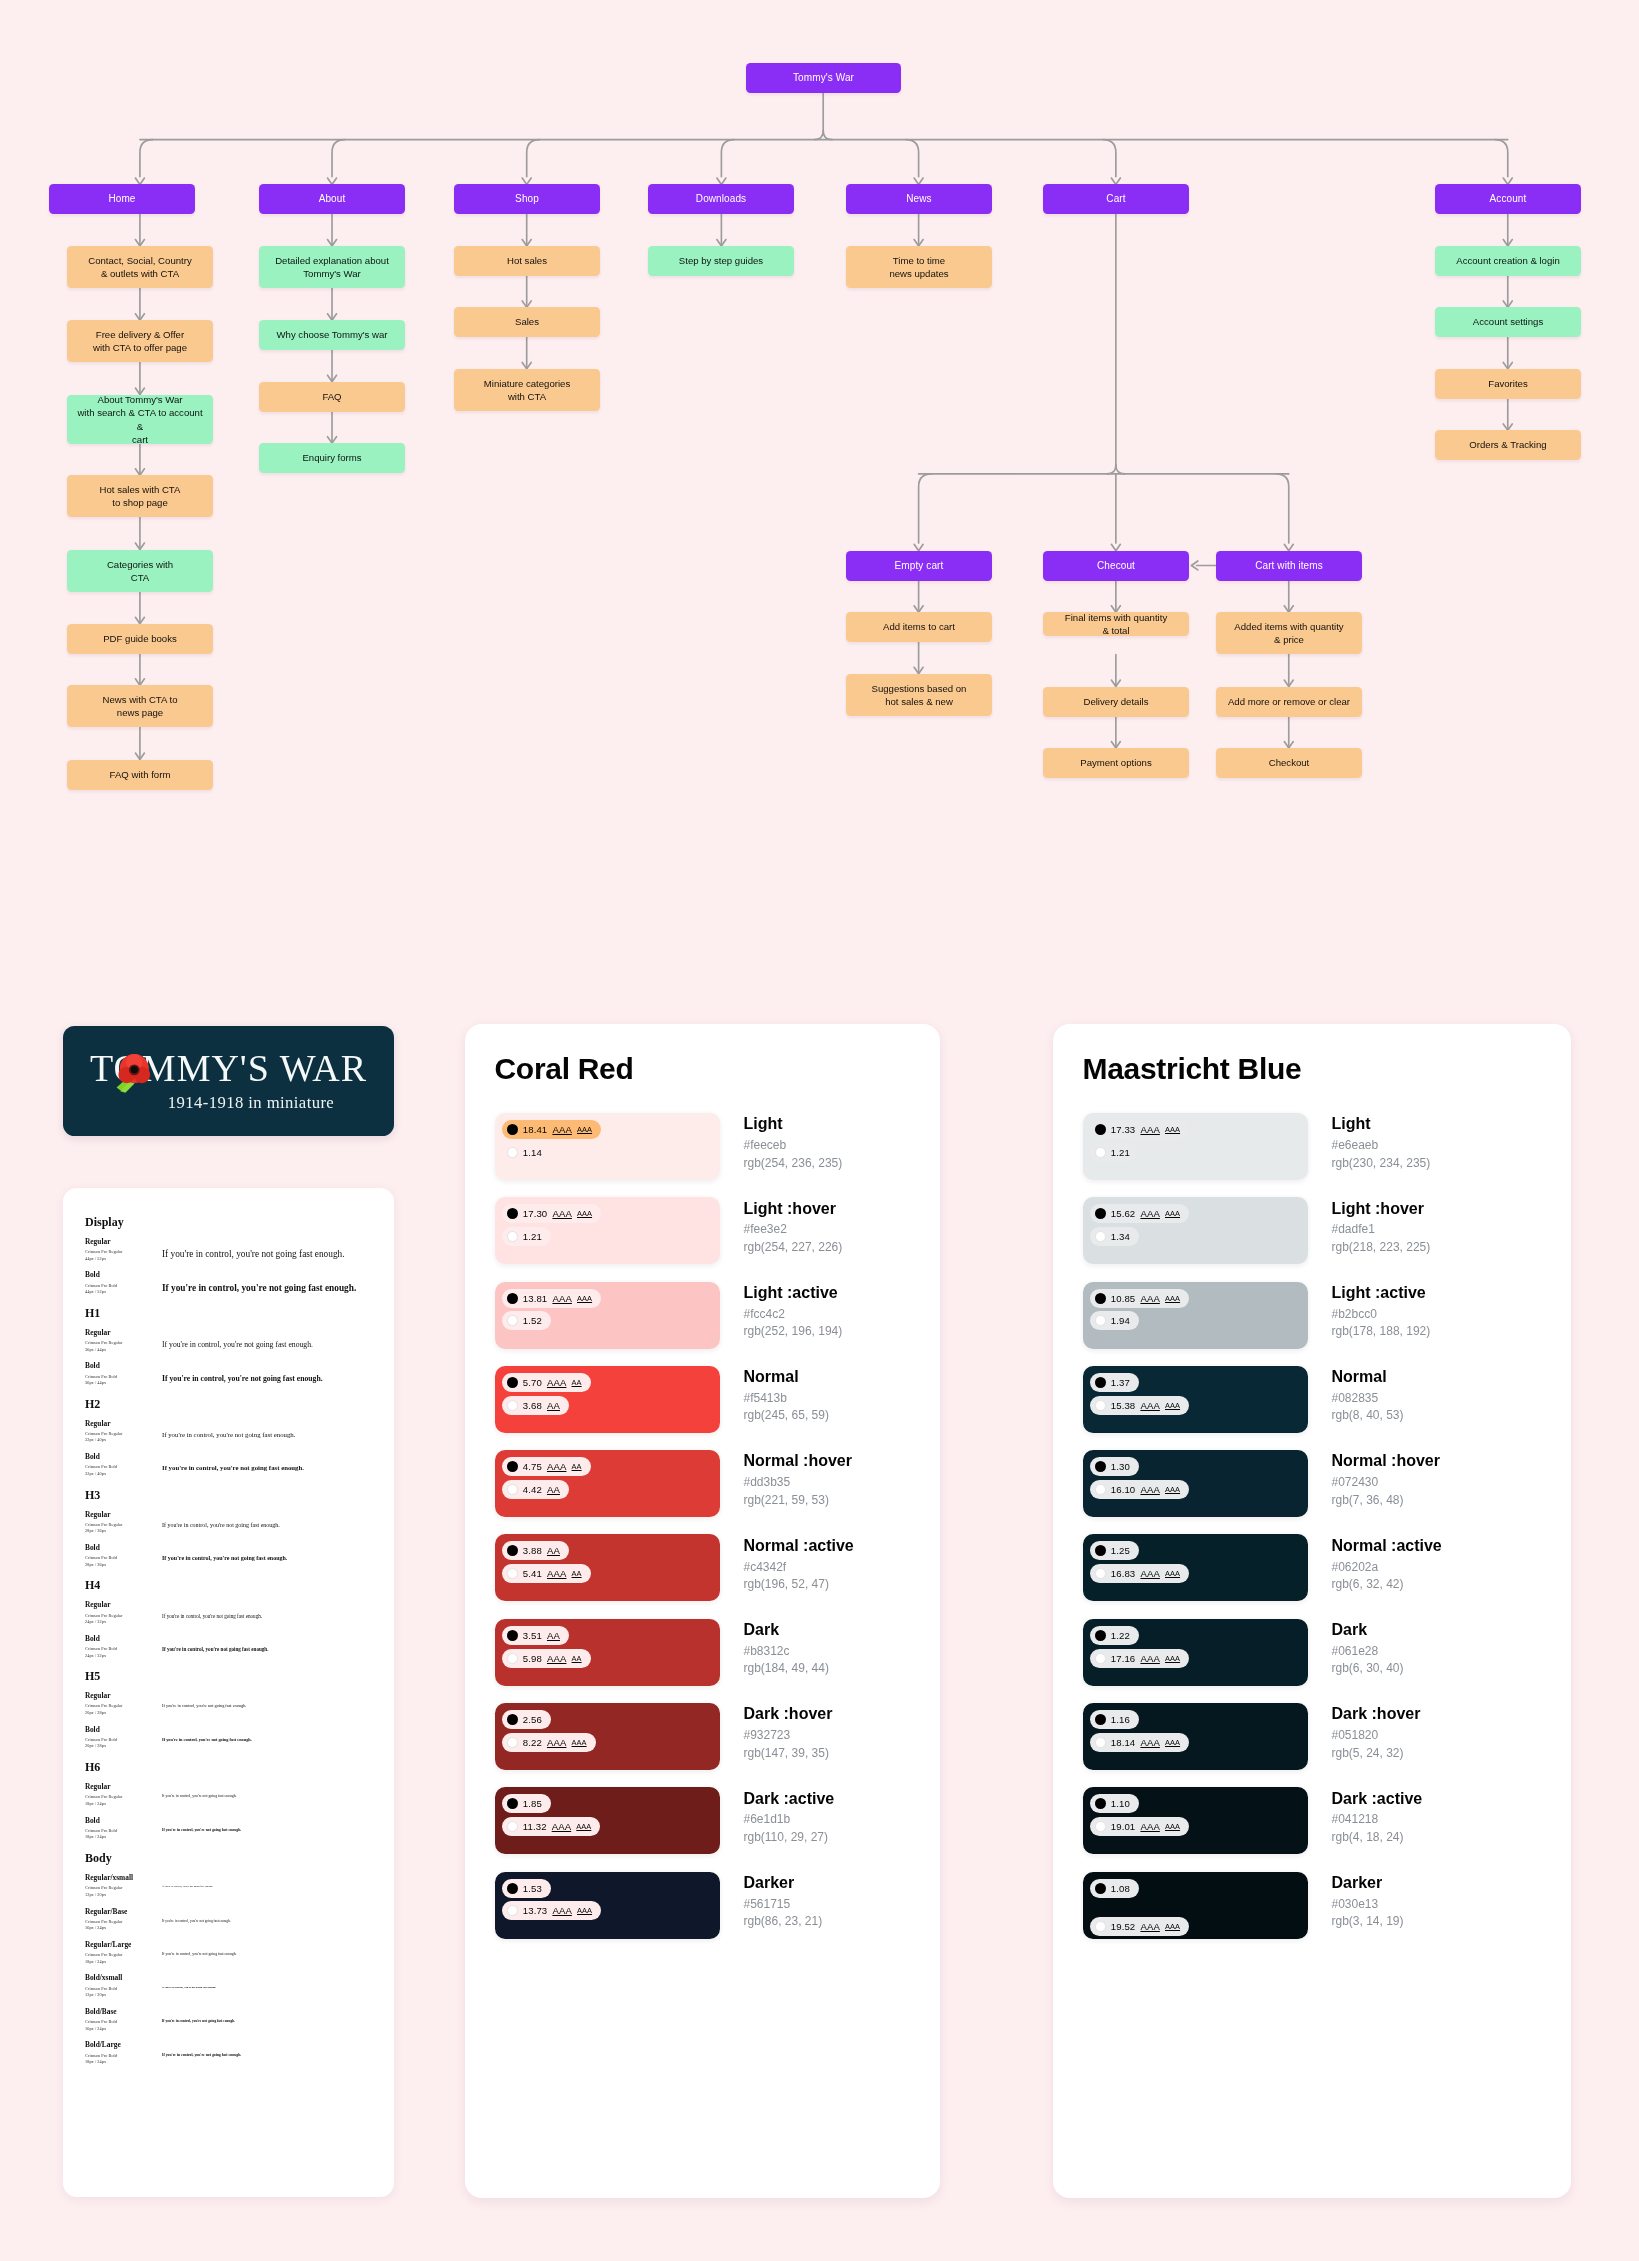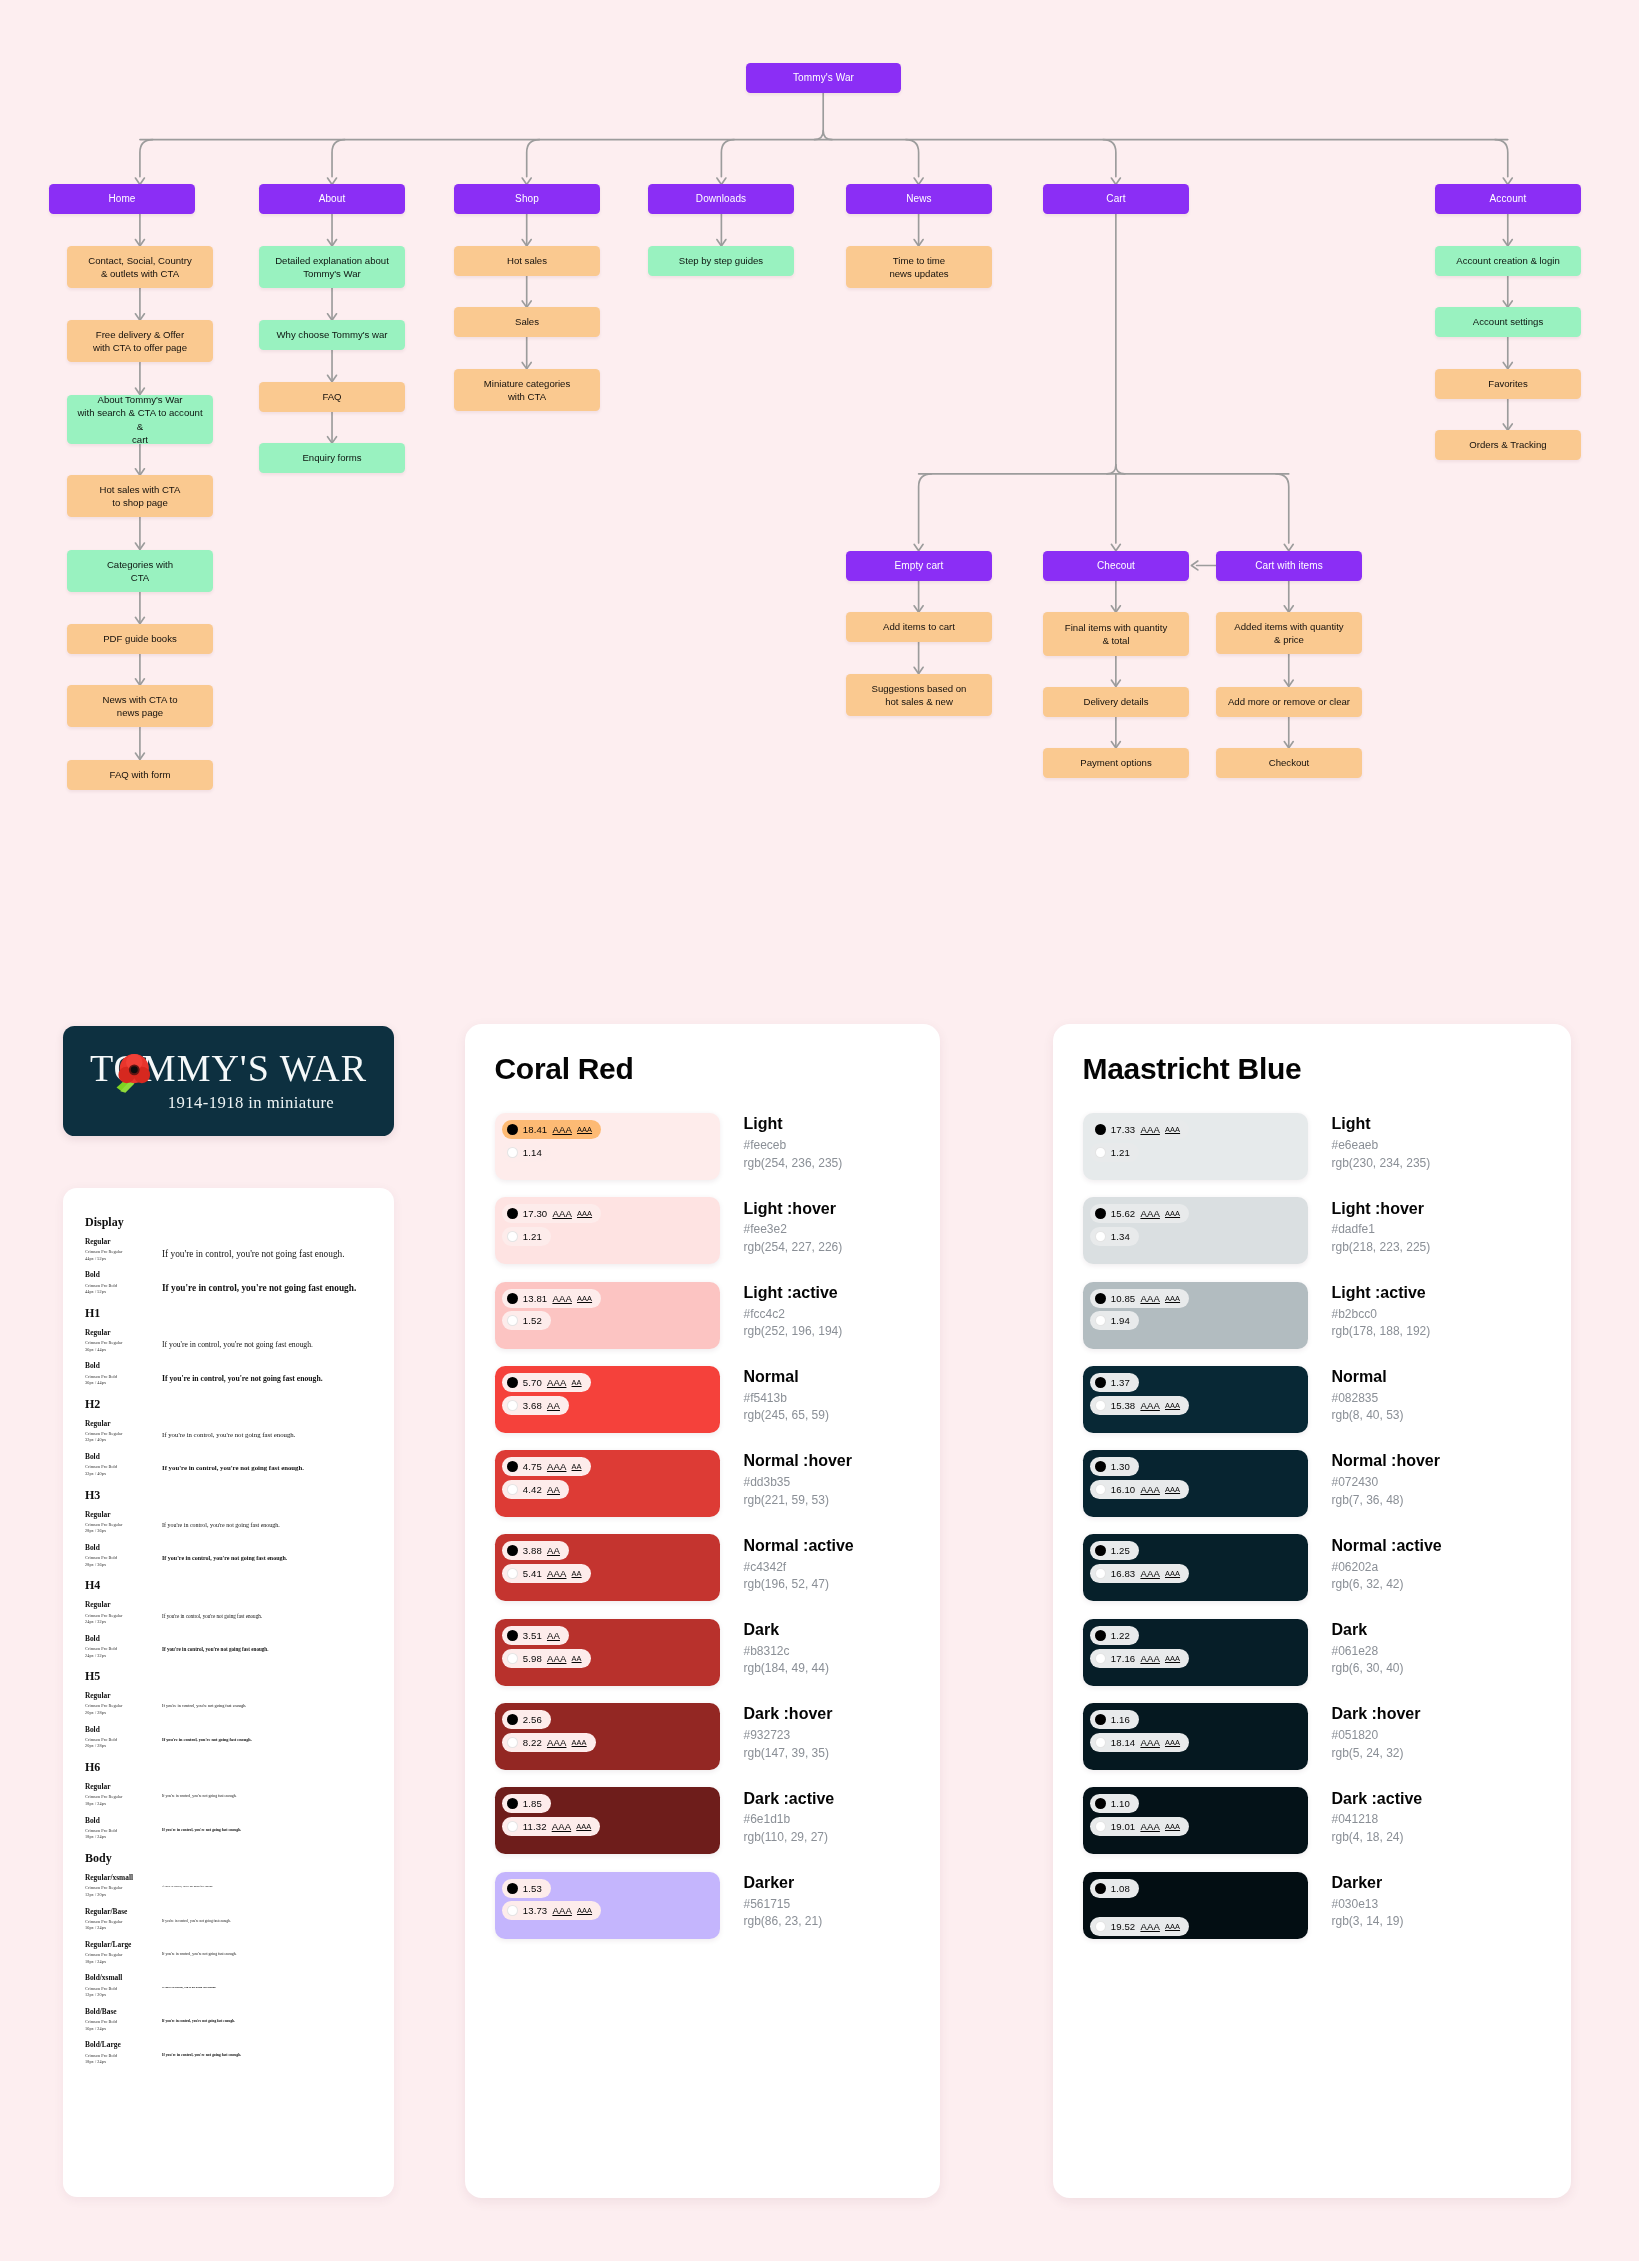--- a/index.html
+++ b/index.html
@@ -298,21 +298,21 @@
         </div>
         <div class="node n-orange" style="left: 846px; top: 612px; width: 146px; height: 29.5px;">
           <span>Add items to cart</span>
         </div>
         <div class="node n-orange" style="left: 846px; top: 674px; width: 146px; height: 42px;">
           <span>Suggestions based on<br>hot sales &amp; new</span>
         </div>
         <div class="node n-purple" style="left: 1043px; top: 551px; width: 146px; height: 29.5px;">
           <span>Checout</span>
         </div>
-        <div class="node n-orange" style="left: 1043px; top: 612px; width: 146px; height: 44px;">
+        <div class="node n-orange" style="left: 1043px; top: 612px; width: 146px; height: 24px;">
           <span>Final items with quantity<br>&amp; total</span>
         </div>
         <div class="node n-orange" style="left: 1043px; top: 687px; width: 146px; height: 29.5px;">
           <span>Delivery details</span>
         </div>
         <div class="node n-orange" style="left: 1043px; top: 748px; width: 146px; height: 29.5px;">
           <span>Payment options</span>
         </div>
         <div class="node n-purple" style="left: 1216px; top: 551px; width: 146px; height: 29.5px;">
           <span>Cart with items</span>
@@ -724,21 +724,21 @@
               <span class="lvl small">AAA</span>
             </div>
           </div>
           <div class="pal-info">
             <div class="pal-name">Dark :active</div>
             <div class="pal-hex">#6e1d1b</div>
             <div class="pal-rgb">rgb(110, 29, 27)</div>
           </div>
         </div>
         <div class="pal-row">
-          <div class="swatch" style="background: #c4b5fd;">
+          <div class="swatch" style="background: #0f172a;">
             <div class="chip" style="background: rgb(253, 236, 235);">
               <span class="dot black"></span>
               <span class="ratio">1.53</span>
             </div>
             <div class="chip" style="background: rgb(253, 236, 235);">
               <span class="dot white"></span>
               <span class="ratio">13.73</span>
               <span class="lvl">AAA</span>
               <span class="lvl small">AAA</span>
             </div>

